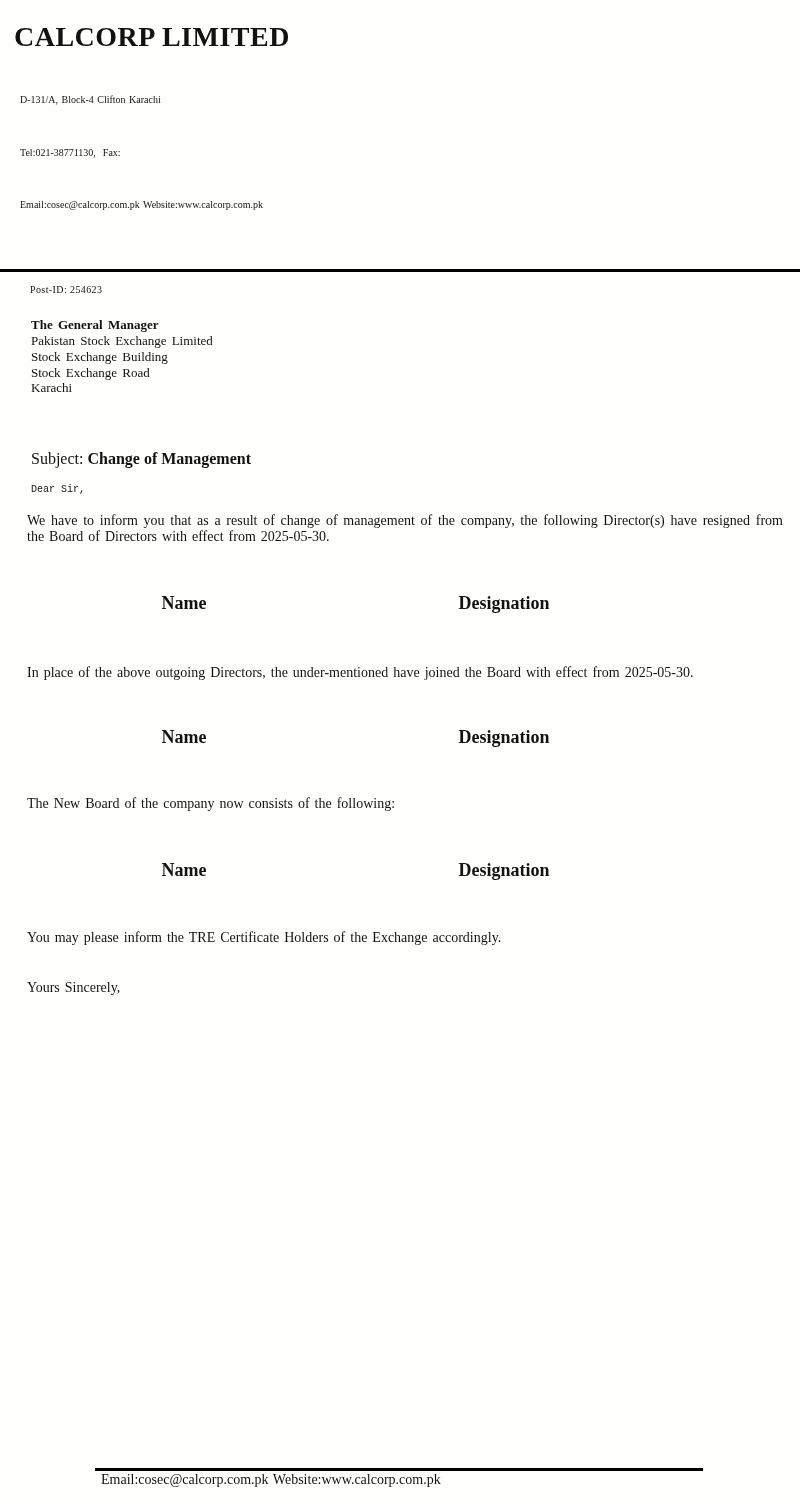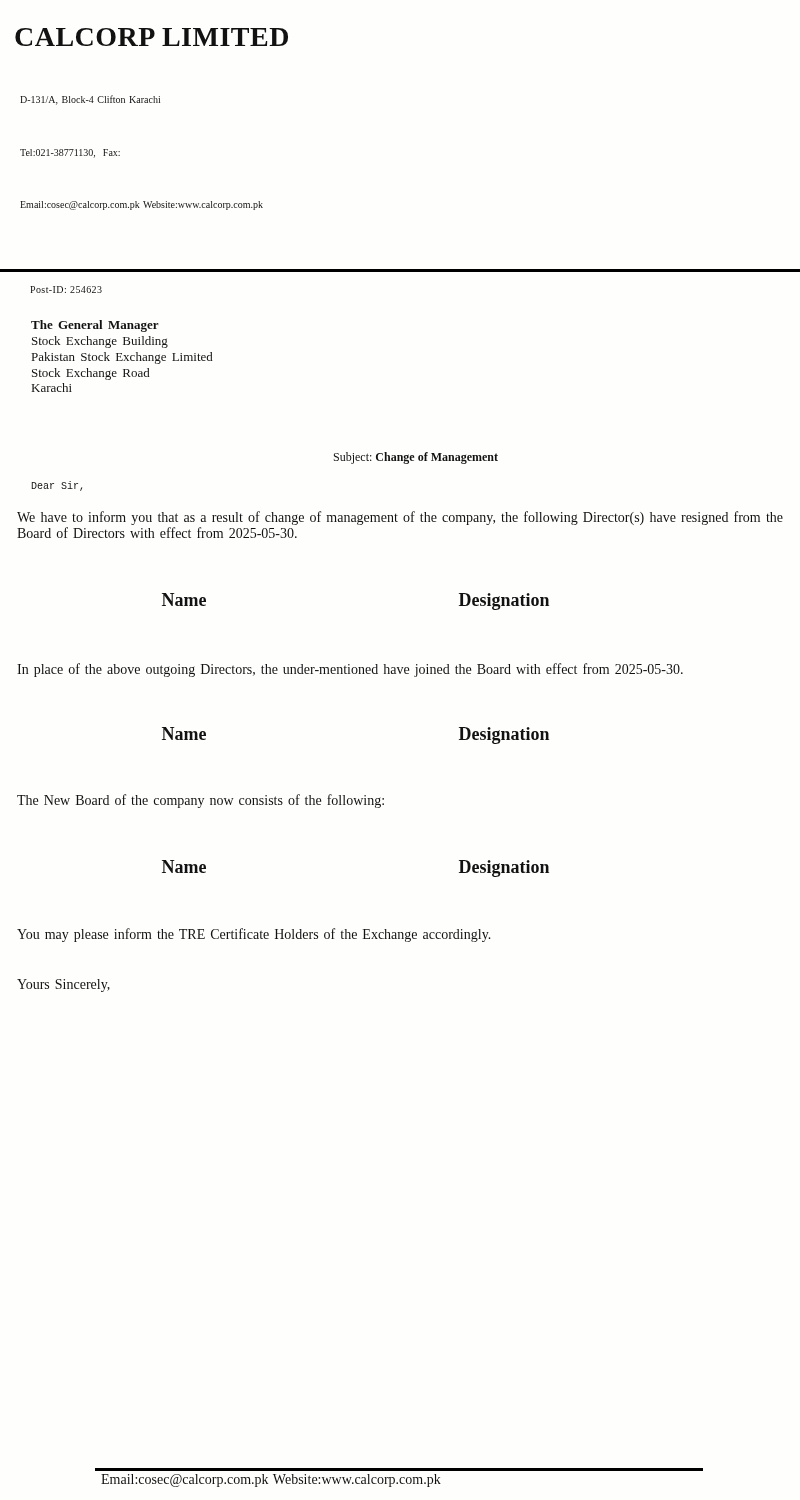--- a/index.html
+++ b/index.html
@@ -25,25 +25,25 @@
   .meta-block {
     margin-left:30px; margin-top:10px;
     font-size:10px; line-height:15.5px; letter-spacing:0.4px;
   }
   .recipient-block {
     margin-left:31px; margin-top:20px;
     font-size:13px; line-height:15.7px; word-spacing:2px;
   }
   .bold { font-weight:bold; }
 
-  .subject-line { margin-left:31px; margin-top:54px; font-size:12px;text-align:center; }
+  .subject-line { margin-left:31px; margin-top:54px; font-size:16px; }
   .salutation  { margin-left:31px; margin-top:16px; font-size:10px;font-family:Liberation Mono, monospace; }
 
   .para {
-    margin-left:17px; margin-right:17px;
+    margin-left:27px; margin-right:17px;
     font-size:14px; line-height:16px; word-spacing:1.5px;
   }
   .justify { text-align:justify; }
 
   .mt-para1   { margin-top:18px; }
   .mt-th1     { margin-top:48px; }
   .mt-para2   { margin-top:51px; }
   .mt-th2     { margin-top:46px; }
   .mt-para3   { margin-top:48px; }
   .mt-th3     { margin-top:48px; }
@@ -79,22 +79,22 @@
 </div>
 
 <div class="top-rule"></div>
 
 <div class="meta-block">
   <div>Post-ID: 254623</div>
 </div>
 
 <div class="recipient-block">
   <div class="bold">The General Manager</div>
+  <div>Pakistan Stock Exchange Limited</div>
   <div>Stock Exchange Building</div>
-  <div>Pakistan Stock Exchange Limited</div>
   <div>Stock Exchange Road</div>
   <div>Karachi</div>
 </div>
 
 <div class="subject-line">
   <span>Subject: </span><span class="bold">Change of Management</span>
 </div>
 
 <div class="salutation">Dear Sir,</div>
 

